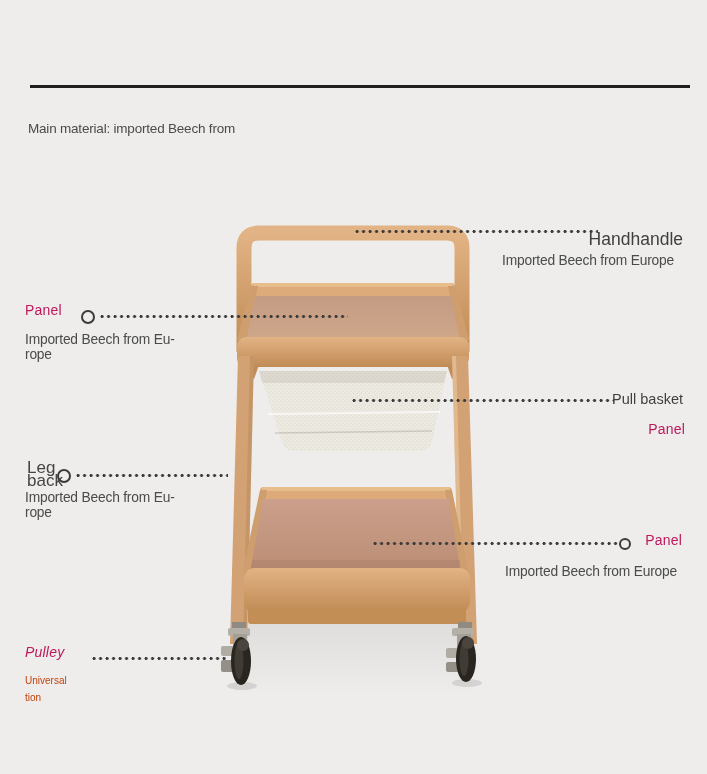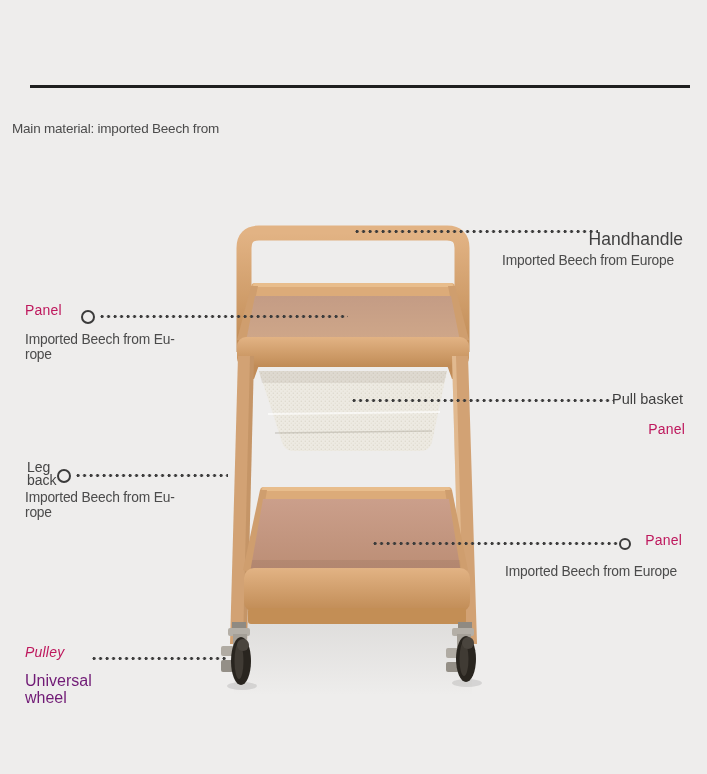--- a/index.html
+++ b/index.html
@@ -7,30 +7,30 @@
     width:707px;height:774px;position:relative;overflow:hidden;
     background:var(--bg,#eeedec);
     font-family:"Liberation Sans","DejaVu Sans",sans-serif;
     color:var(--text-dark,#353535);
   }
   .abs{position:absolute;}
   
   .title{left:30px;top:26px;font-size:20px;line-height:22.5px;letter-spacing:.2px;color:var(--text-dark,#353535);}
   .title span{display:block;}
   .rule{left:30px;top:85px;width:660px;height:3px;background:var(--rule,#1f1f1f);}
-  .subtitle{left:12px;top:121px;font-size:13.5px;line-height:15px;letter-spacing:-.2px;color:var(--text-mid,#4b4b4b);}
+  .subtitle{left:28px;top:121px;font-size:13.5px;line-height:15px;letter-spacing:-.2px;color:var(--text-mid,#4b4b4b);}
   .subtitle span{display:block;}
   
   .dots{height:5px;background-image:radial-gradient(circle at 2px 2.5px,var(--dot,#3b3b3b) 1.3px,transparent 1.8px);
         background-size:6.5px 5px;background-repeat:repeat-x;}
   .marker{border:2px solid var(--dot,#3b3b3b);border-radius:50%;box-sizing:border-box;background:transparent;}
   .big-label{font-size:14px;letter-spacing:.2px;color:#be185d;}
   .med-label{font-size:17.5px;color:#3f3f3f;}
   .small-label{font-size:14.5px;color:#3f3f3f;}
-  .tiny-label{font-size:14px;line-height:13px;color:#454545;}
+  .tiny-label{font-size:17px;line-height:13px;color:#454545;}
   .sub{font-size:13.8px;line-height:15px;letter-spacing:-.2px;color:var(--text-mid,#4b4b4b);}
   .sub span,.tiny-label span{display:block;}
   .r{text-align:right;}
   svg{display:block;}
 </style>
 </head>
 <body>
 
 <svg class="abs" style="left:0;top:0;" width="707" height="774" viewBox="0 0 707 774" aria-hidden="true">
   <defs>
@@ -161,16 +161,16 @@
 </div>
 <div class="abs marker" style="left:57px;top:469px;width:14px;height:14px;"></div>
 <div class="abs dots" style="left:76px;top:473px;width:152px;"></div>
 <div class="abs sub" style="left:25px;top:490px;">
   <span>Imported Beech from Eu-</span>
   <span>rope</span>
 </div>
 
 <div class="abs big-label" style="left:25px;top:644px;font-style:italic;">Pulley</div>
 <div class="abs dots" style="left:92px;top:656px;width:134px;"></div>
-<div class="abs" style="left:25px;top:673px;font-size:16px;line-height:16.5px;color:#701a75;">
+<div class="abs" style="left:25px;top:673px;font-size:10px;line-height:16.5px;color:#c2410c;">
   <span style="display:block;">Universal</span>
-  <span style="display:block;">wheel</span>
+  <span style="display:block;">tion</span>
 </div>
 
 </body></html>

